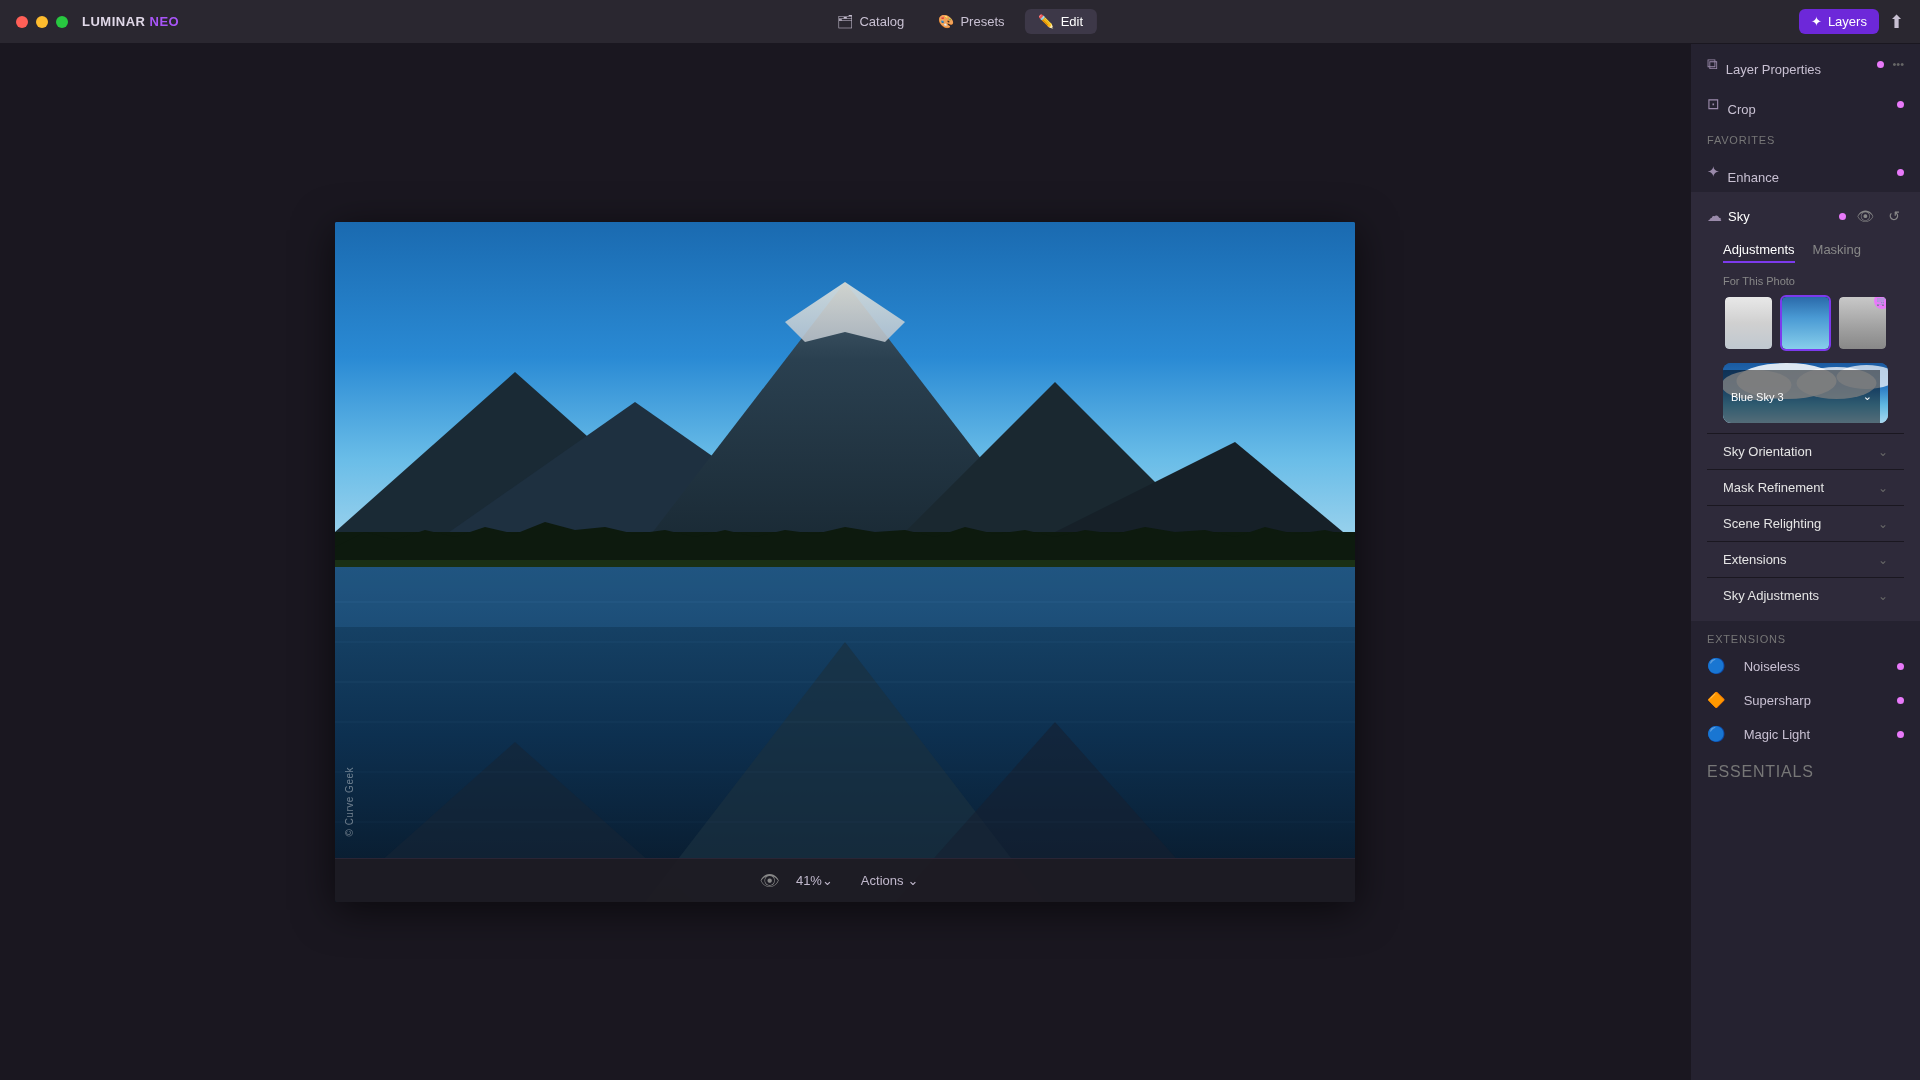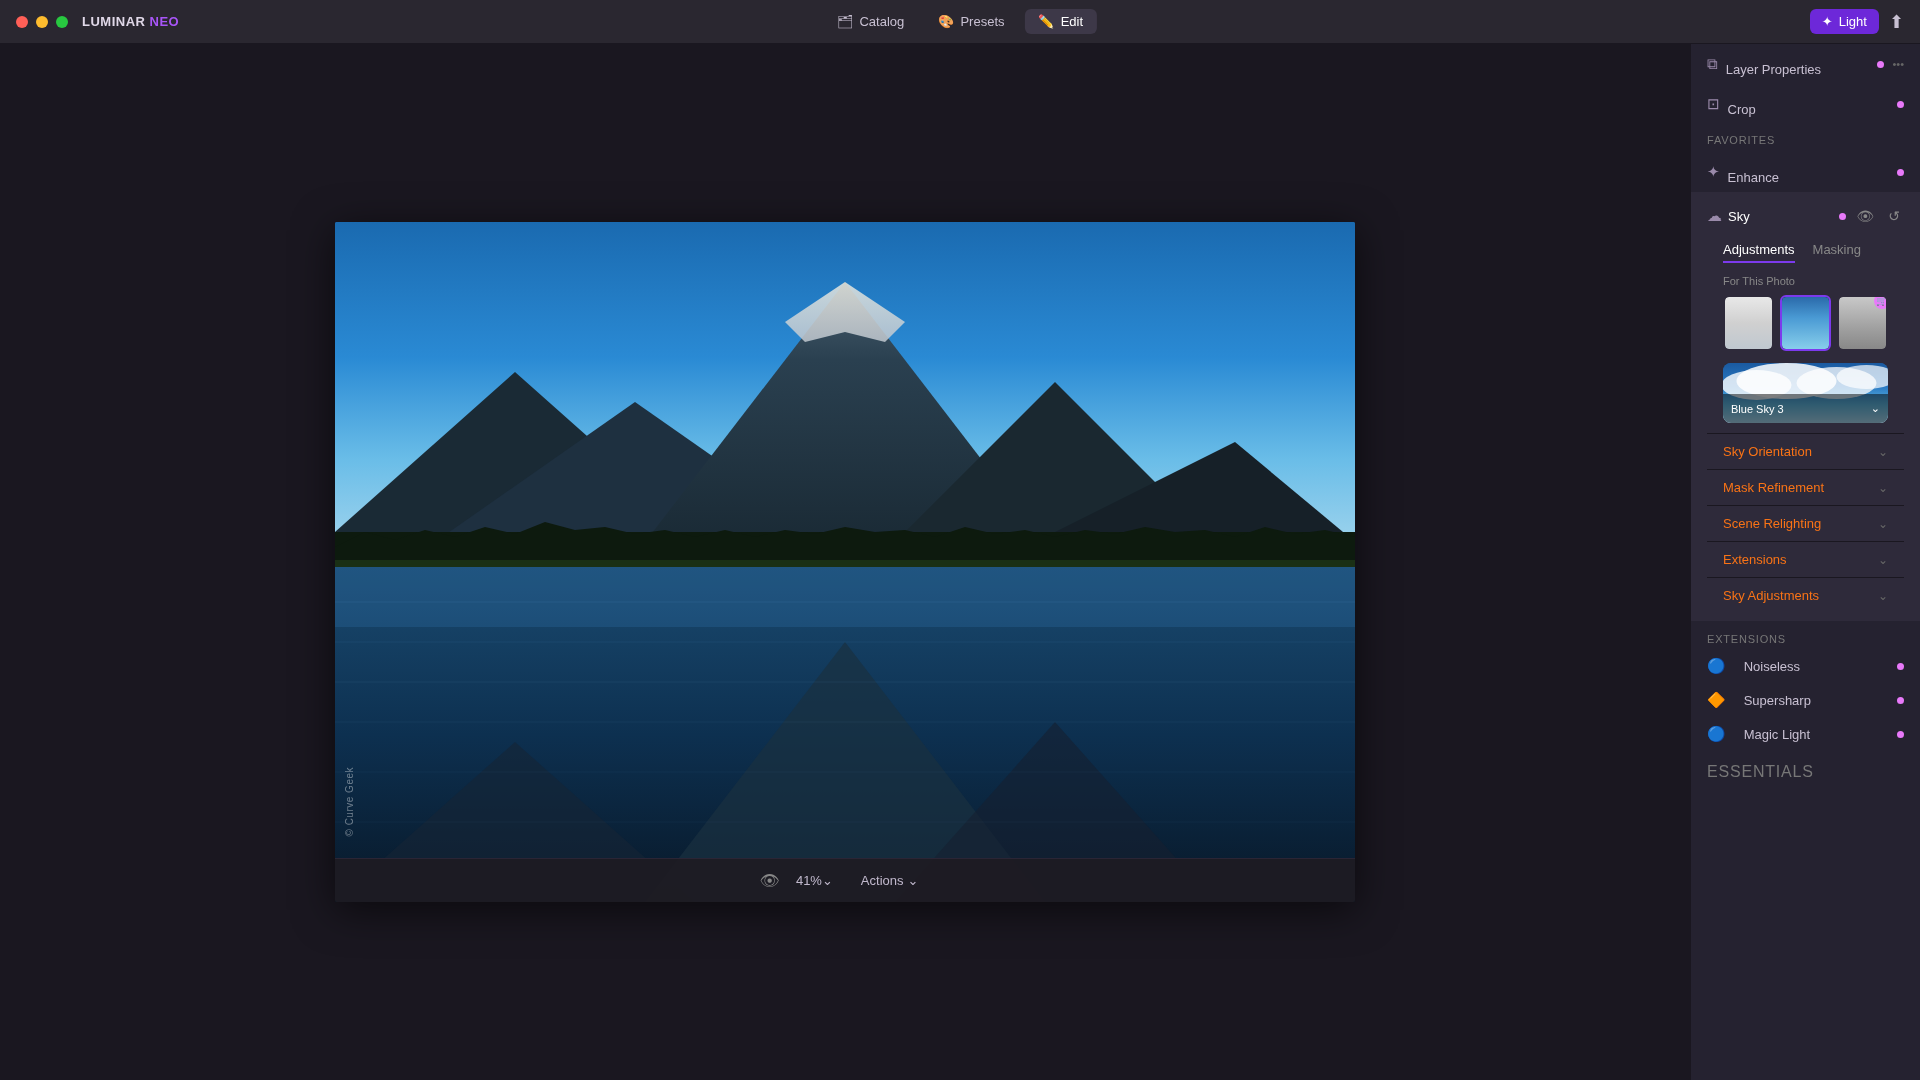--- a/index.html
+++ b/index.html
@@ -403,40 +403,40 @@
       cursor: pointer;
       position: relative;
     }
     .sky-selector-inner {
       height: 60px;
       background: linear-gradient(180deg, #1a5aa0 0%, #2a7ac4 30%, #4aabdf 60%, #87ceeb 85%, #c0dcf0 100%);
       position: relative;
     }
     .sky-selector-label {
       position: absolute;
-      bottom: 0; left: 0; right: 0;
+      bottom: 0; left: 0; right: 8px;
       background: rgba(0,0,0,0.5);
-      padding: 8px 8px;
+      padding: 20px 8px;
       font-size: 11px;
       color: white;
       display: flex;
       align-items: center;
       justify-content: space-between;
     }
 
     .collapsible-row {
       display: flex;
       align-items: center;
       padding: 10px 16px;
       cursor: pointer;
       border-top: 1px solid #1a1720;
     }
     .collapsible-label {
       font-size: 13px;
-      color: #f97316;
+      color: #e5e5e5;
       flex: 1;
     }
     .chevron-icon {
       color: #666;
       font-size: 12px;
     }
 
     .extensions-header {
       font-size: 11px;
       color: #777;
@@ -503,21 +503,21 @@
       <span>Presets</span>
     </button>
     <button class="nav-btn active">
       <span>✏️</span>
       <span>Edit</span>
     </button>
   </div>
   <div class="titlebar-right">
     <button class="extras-btn">
       <span>✦</span>
-      <span>Light</span>
+      <span>Layers</span>
     </button>
     <button class="share-btn">
       <span>⬆</span>
     </button>
   </div>
 </div>
 
 <div class="main-layout">
 
 

